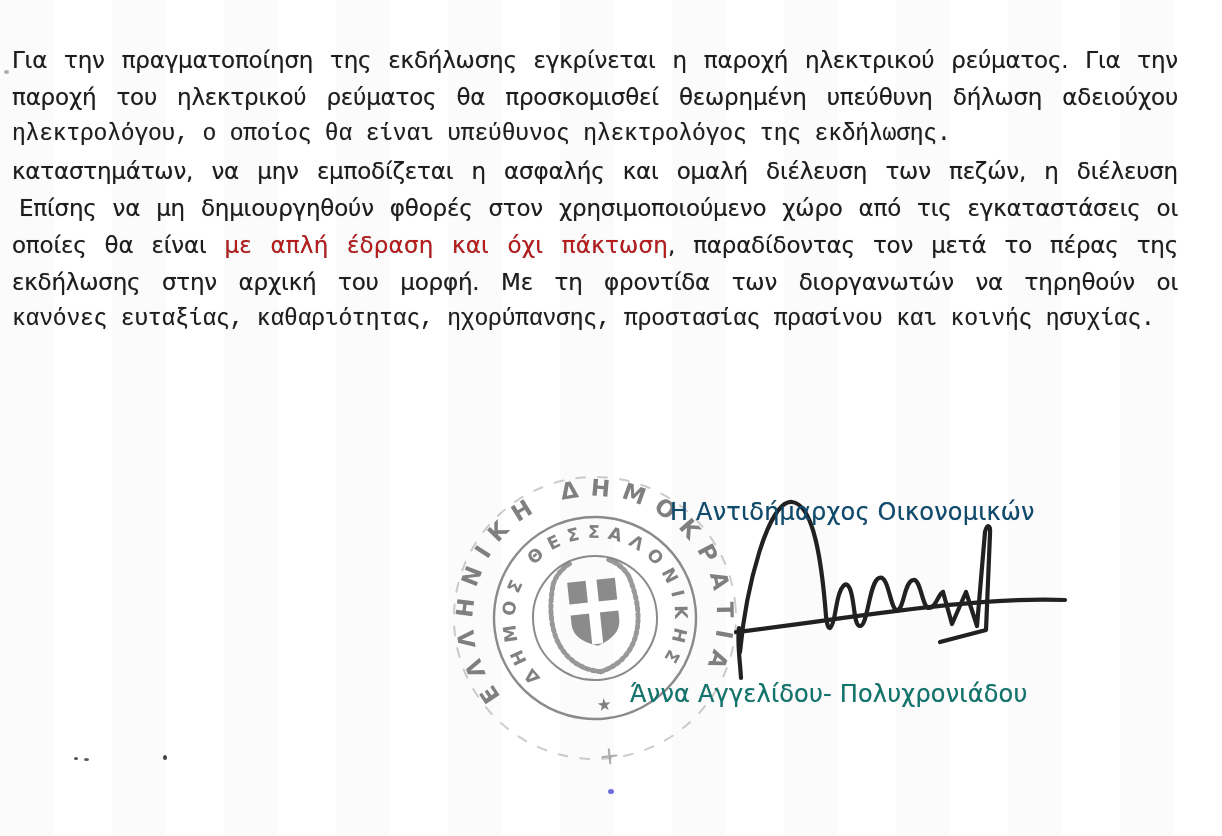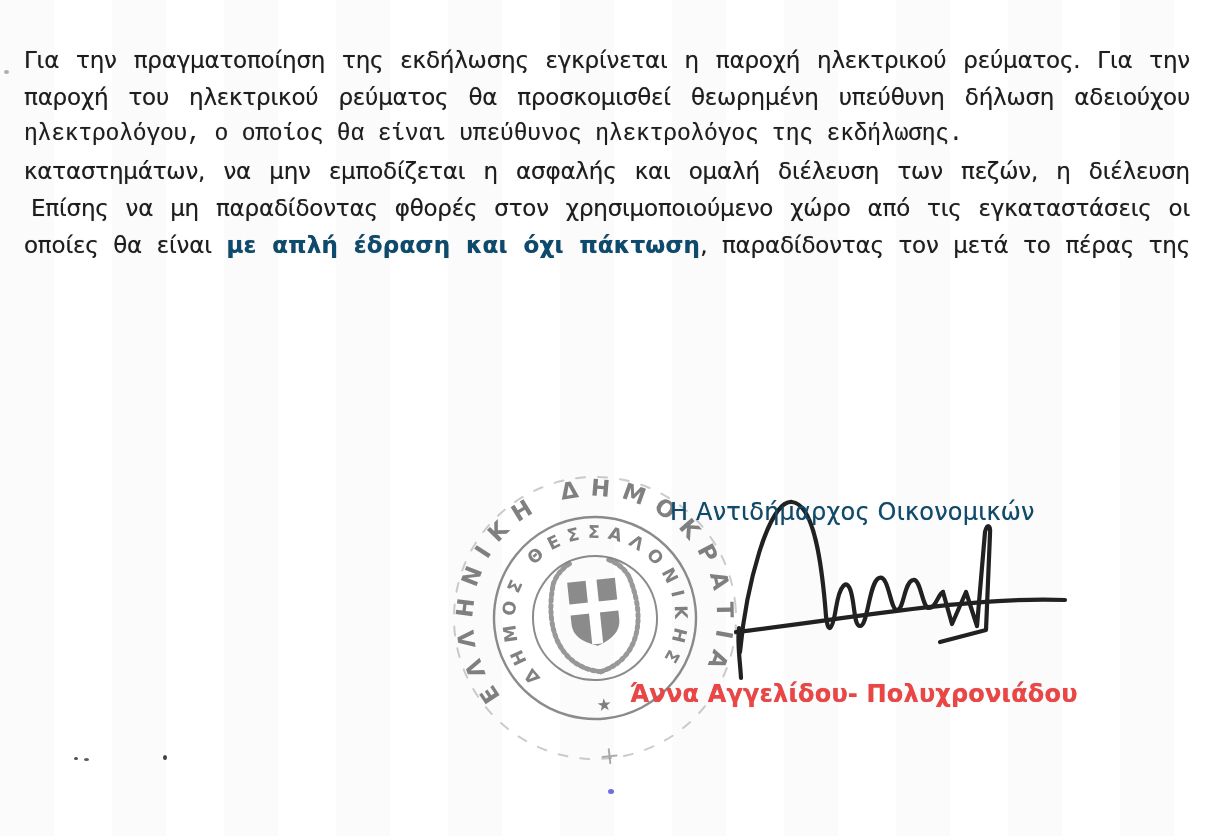--- a/index.html
+++ b/index.html
@@ -9,39 +9,38 @@
     font-family:"DejaVu Sans","Liberation Sans",sans-serif;
   }
   
   .scan-bands{
     position:absolute;inset:0;
     background:repeating-linear-gradient(90deg,
       rgba(0,0,0,0.015) 0 54px, rgba(0,0,0,0) 54px 112px);
     pointer-events:none;
   }
   .doc-text{
-    position:absolute;left:24px;top:42px;width:1166px;
+    position:absolute;left:12px;top:42px;width:1166px;
     font-size:23px;line-height:37px;letter-spacing:-0.2px;
     color:#1d1d1d;
     text-shadow:0 0 0.7px rgba(20,20,20,0.55);
   }
   .line{text-align:justify;text-align-last:justify;white-space:normal;}
   .line.last{text-align-last:left;font-family:Liberation Mono, monospace;}
   .line.indent{padding-left:7px;}
-  .bold-seg{font-weight:700;color:#0c4a6e;letter-spacing:0.2px;}
+  .bold-seg{font-weight:400;color:#b91c1c;letter-spacing:0.2px;}
   .sig-title{
     position:absolute;left:670px;top:498px;width:430px;
     font-size:24px;color:#0c4a6e;letter-spacing:0.2px;
     text-shadow:0 0 0.7px rgba(30,30,30,0.5);
   }
   .sig-name{
     position:absolute;left:630px;top:680px;width:470px;
-    font-size:24px;color:#ef4444;letter-spacing:0.2px;
+    font-size:24px;color:#0f766e;letter-spacing:0.2px;
     text-shadow:0 0 0.7px rgba(30,30,30,0.5);
-    font-weight:bold;
   }
   .stamp-svg{position:absolute;left:445px;top:468px;width:300px;height:300px;opacity:0.88;}
   .sig-svg{position:absolute;left:640px;top:480px;width:460px;height:230px;}
   .dot{position:absolute;border-radius:50%;}
   .dot-grey-tl{left:4px;top:70px;width:5px;height:4px;background:#9a9a9a;opacity:.8;}
   .dot-bl-1{left:74px;top:757px;width:4px;height:3px;background:#4e4e4e;}
   .dot-bl-2{left:84px;top:758px;width:5px;height:3px;background:#5a5a5a;}
   .dot-bl-3{left:163px;top:755px;width:4px;height:5px;background:#3f3f3f;}
   .dot-blue{left:608px;top:789px;width:6px;height:5px;background:#5353d6;opacity:.85;}
 </style>
@@ -53,22 +52,24 @@
 <div class="doc-text">
   <div>
     <div class="line">Για την πραγματοποίηση της εκδήλωσης εγκρίνεται η παροχή ηλεκτρικού ρεύματος. Για την</div>
     <div class="line">παροχή του ηλεκτρικού ρεύματος θα προσκομισθεί θεωρημένη υπεύθυνη δήλωση αδειούχου</div>
     <div class="line last">ηλεκτρολόγου, ο οποίος θα είναι υπεύθυνος ηλεκτρολόγος της εκδήλωσης.</div>
   </div>
   <div>
     <div class="line">καταστημάτων, να μην εμποδίζεται η ασφαλής και ομαλή διέλευση των πεζών, η διέλευση</div>
   </div>
   <div>
-    <div class="line indent">Επίσης να μη παραδίδοντας φθορές στον χρησιμοποιούμενο χώρο από τις εγκαταστάσεις οι</div>
+    <div class="line indent">Επίσης να μη δημιουργηθούν φθορές στον χρησιμοποιούμενο χώρο από τις εγκαταστάσεις οι</div>
     <div class="line"><span>οποίες θα είναι </span><span class="bold-seg">με απλή έδραση και όχι πάκτωση</span><span>, παραδίδοντας τον μετά το πέρας της</span></div>
+    <div class="line">εκδήλωσης στην αρχική του μορφή. Με τη φροντίδα των διοργανωτών να τηρηθούν οι</div>
+    <div class="line last">κανόνες ευταξίας, καθαριότητας, ηχορύπανσης, προστασίας πρασίνου και κοινής ησυχίας.</div>
   </div>
 </div>
 
 <svg class="stamp-svg" viewBox="0 0 300 300">
   <g transform="rotate(-6 150 150)" stroke-linecap="round">
 
     <circle cx="150" cy="150" r="141" fill="none" stroke="#8b8b8b" stroke-width="2" stroke-dasharray="9 13" opacity="0.5"></circle>
 
     <path id="stampOuterArc" d="M 63.7 236.3 A 122 122 0 1 1 236.3 236.3" fill="none"></path>
     <text font-size="23" font-weight="bold" fill="#5f5f5f" letter-spacing="11" font-family="DejaVu Sans, sans-serif" opacity="0.9">

